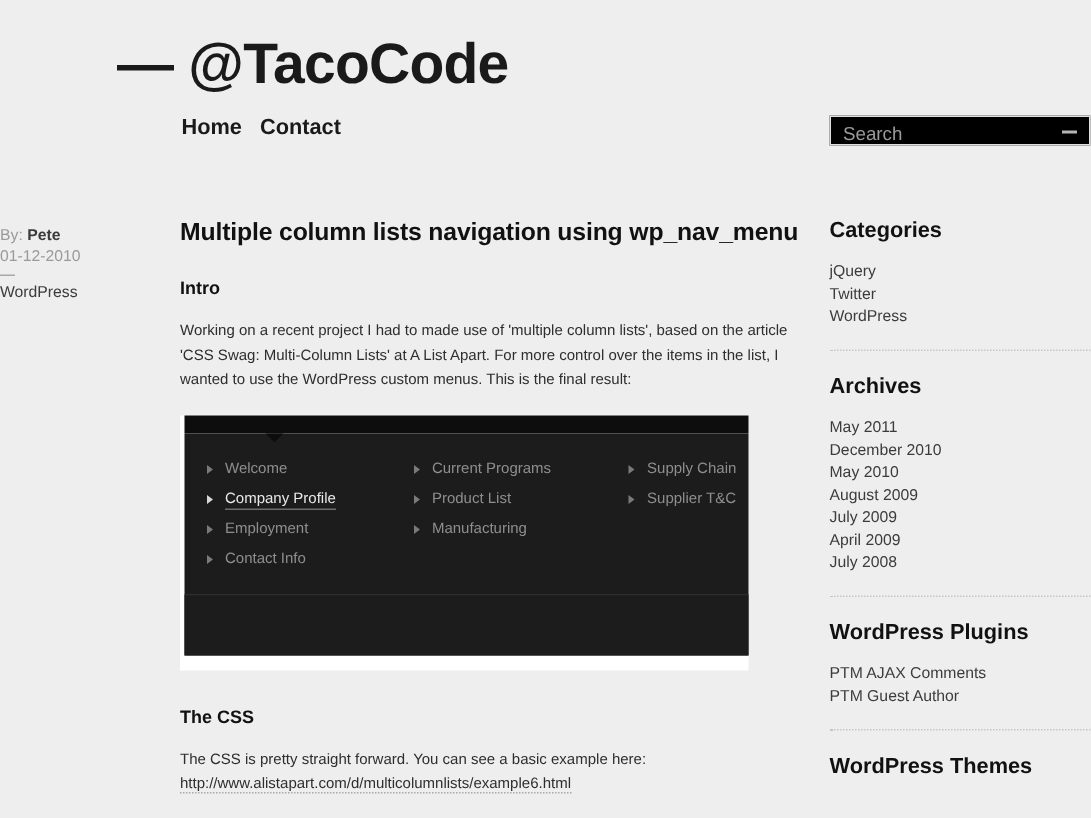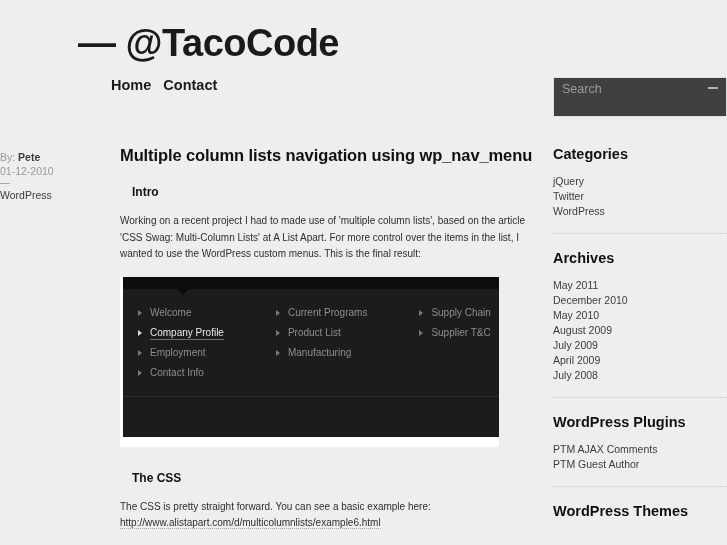--- a/index.html
+++ b/index.html
@@ -31,37 +31,37 @@
     font-weight: bold;
     letter-spacing: -0.5px;
     color: #1a1a1a;
     white-space: nowrap;
   }
   #site-title .dash {
     font-weight: bold;
   }
   #main-nav {
     position: absolute;
-    left: 111px;
+    left: 121px;
     top: 77px;
     font-size: 14.5px;
     font-weight: bold;
   }
   #main-nav a {
     color: #1a1a1a;
     text-decoration: none;
     margin-right: 12px;
   }
   #search-wrap {
     position: absolute;
     left: 553px;
     top: 77px;
     width: 174px;
-    height: 40px;
-    background: #404040;
+    height: 20px;
+    background: #000000;
     border: 1px solid #e0e0e0;
     box-sizing: border-box;
   }
   #search-input {
     position: absolute;
     left: 0; top: 0;
     width: 150px;
     height: 22px;
     border: 0;
     outline: 0;
@@ -114,21 +114,21 @@
     font-size: 16.5px;
     font-weight: bold;
     color: #111111;
     margin: 0 0 20px 0;
     letter-spacing: -0.1px;
   }
   .sub-head {
     font-size: 12px;
     font-weight: bold;
     color: #111111;
-    margin: 0 0 14px 12px;
+    margin: 0 0 14px 0;
   }
   .para {
     font-size: 10px;
     line-height: 16.5px;
     color: #2e2e2e;
     margin: 0 0 12px 0;
   }
   .para a {
     color: #2e2e2e;
     text-decoration: none;

